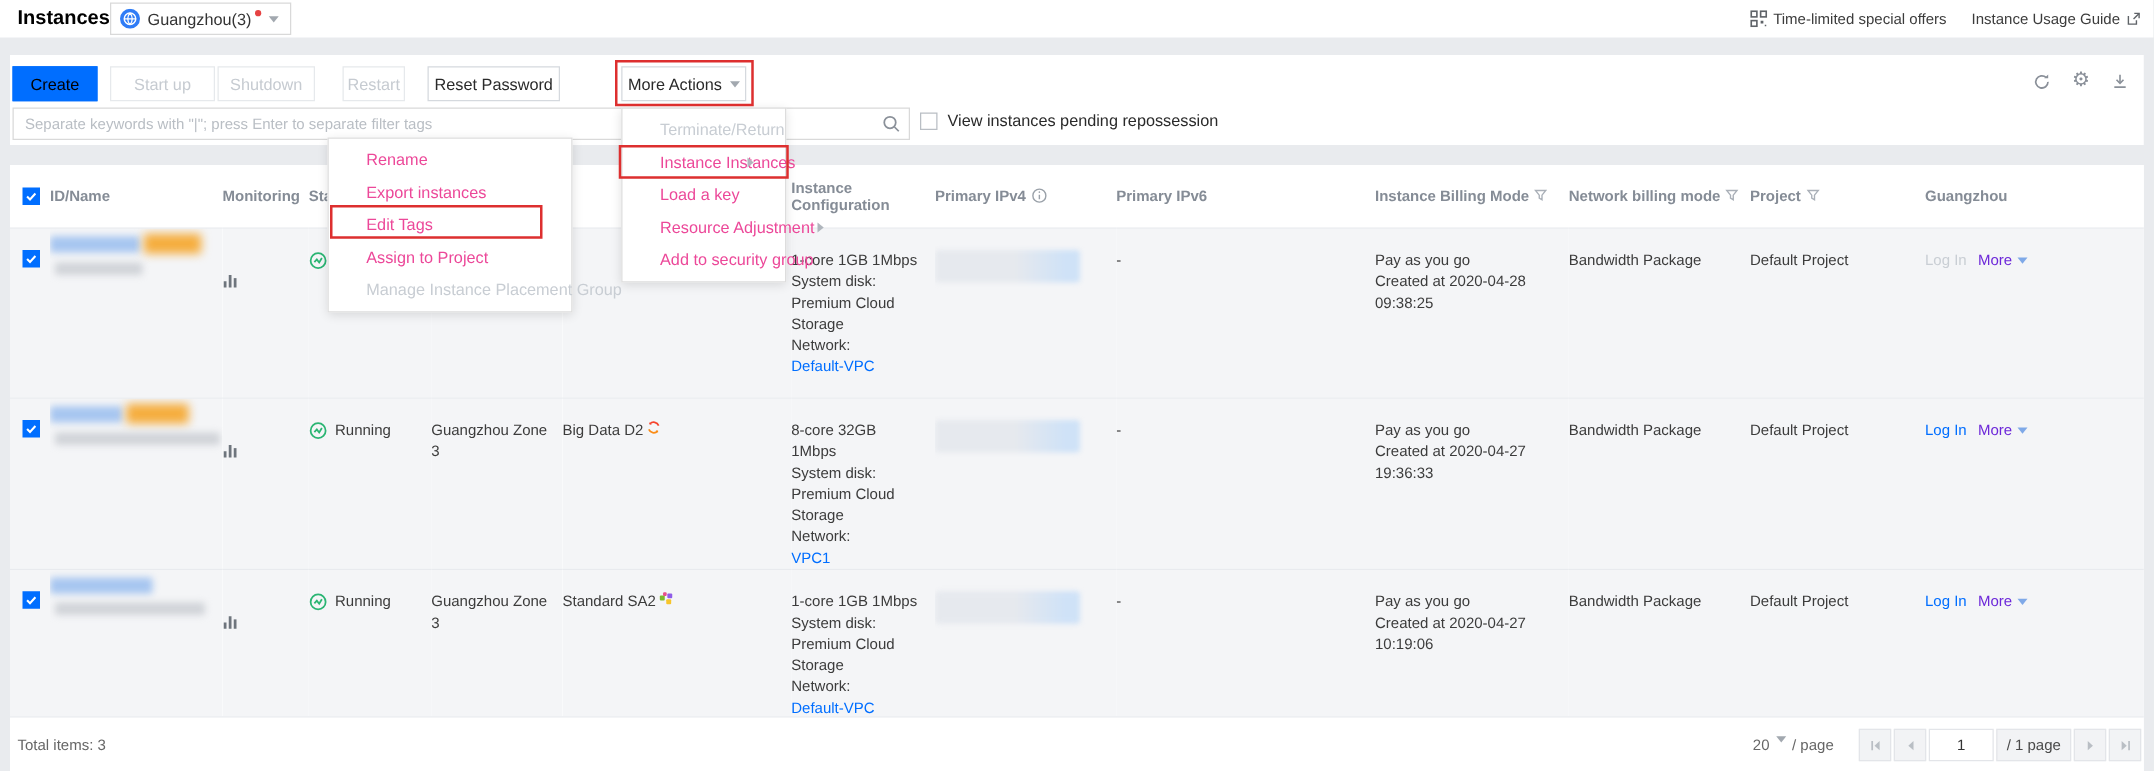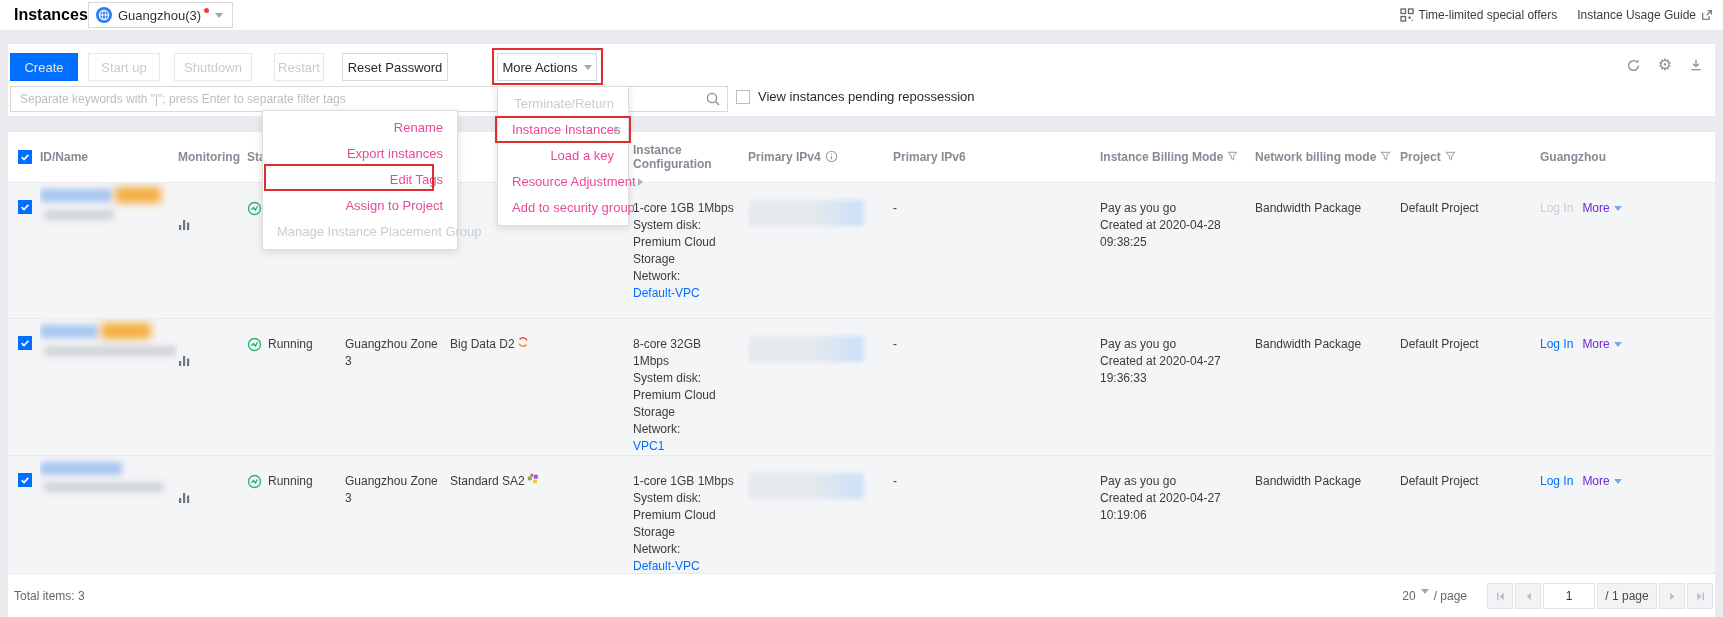--- a/index.html
+++ b/index.html
@@ -16,21 +16,21 @@
     display:flex; align-items:center; padding:0 9px 0 7px; gap:6px; cursor:pointer; }
   .region-label{ font-size:13px; color:#333; }
   .red-dot{ width:5px; height:5px; border-radius:50%; background:#e64242; align-self:flex-start; margin:5px 0 0 -3px; }
   .caret-down{ width:0; height:0; border-left:4px solid transparent; border-right:4px solid transparent; border-top:5px solid #a2a8af; display:inline-block; }
   .topbar-links{ position:absolute; right:10px; top:0; height:30px; display:flex; align-items:center; gap:20px; }
   .toplink{ display:flex; align-items:center; gap:5px; font-size:12px; color:#3c3c3c; cursor:pointer; }
   
   .card1{ position:absolute; left:8px; top:44px; width:1707px; height:72px; background:#fff; }
   .btn{ position:absolute; top:9px; height:28px; border:1px solid #d5d9de; background:#fff; font-size:13px; color:#2a2a2a;
         display:flex; align-items:center; justify-content:center; gap:6px; cursor:pointer; }
-  .btn.primary{ background:#006eff; border-color:#006eff; color:#e5e5e5; }
+  .btn.primary{ background:#006eff; border-color:#006eff; color:#000000; }
   .btn.disabled{ color:#c6cbd1; border-color:#e6e9ec; cursor:default; }
   .search-wrap{ position:absolute; left:2px; top:42px; width:718px; height:26px; }
   .search-input{ width:100%; height:100%; border:1px solid #d9d9d9; padding:0 30px 0 9px; font-size:12px;
      font-family:inherit; color:#333; outline:none; }
   .search-input::placeholder{ color:#b9bec4; }
   .search-icon{ position:absolute; right:7px; top:5px; }
   .repos{ position:absolute; left:728px; top:45px; display:flex; align-items:center; gap:8px; cursor:pointer; }
   .cb-empty{ width:14px; height:14px; border:1px solid #b9bec4; background:#fff; }
   .repos-label{ font-size:13px; color:#2a2a2a; }
   .tool-icons{ position:absolute; right:12px; top:13px; display:flex; align-items:center; gap:17px; }
@@ -73,21 +73,21 @@
   .total{ position:absolute; left:6px; top:0; line-height:44px; color:#666; font-size:12px; }
   .pager{ position:absolute; right:2px; top:9px; display:flex; align-items:center; }
   .psize{ display:flex; align-items:flex-start; gap:5px; color:#666; margin-right:18px; cursor:pointer; }
   .pgbtn{ width:26px; height:26px; background:#f2f3f5; border:1px solid #e3e5e9; display:flex; align-items:center;
           justify-content:center; margin-left:2px; cursor:pointer; }
   .pg-input{ width:52px; height:26px; border:1px solid #e3e5e9; text-align:center; font-size:12px; color:#333;
           font-family:inherit; margin-left:2px; outline:none; }
   .pg-label{ width:60px; height:26px; background:#f2f3f5; border:1px solid #e3e5e9; display:flex; align-items:center;
           justify-content:center; color:#4a4a4a; margin-left:2px; }
   
-  .menu{ position:absolute; background:#fff; border:1px solid #ddd; box-shadow:0 2px 8px rgba(0,0,0,.12); z-index:50; padding:4px 0;text-align:right; }
+  .menu{ position:absolute; background:#fff; border:1px solid #ddd; box-shadow:0 2px 8px rgba(0,0,0,.12); z-index:50; padding:4px 16px; }
   .menu-right{ left:497px; top:86px; width:132px; }
   .menu-left{ left:262px; top:110px; width:196px; }
   .mi{ position:relative; height:26px; line-height:26px; padding:0 14px; font-size:13px; color:#ec4899;
        cursor:pointer; white-space:nowrap; }
   .mi.disabled{ color:#c8cdd3; cursor:default; }
   .sub-arrow{ width:0; height:0; border-top:4px solid transparent; border-bottom:4px solid transparent;
        border-left:5px solid #b0b6bd; display:inline-block; }
   .sub-arrow.edge{ position:absolute; right:9px; top:9px; }
   .sub-arrow.tight{ margin-left:2px; }
   
@@ -138,21 +138,21 @@
             </svg>
         </span>
       </div>
     </div>
   </div>
 
   <div class="card1">
     <div class="btn primary" style="left:2px;width:68px;">
       <span>Create</span>
     </div>
-    <div class="btn disabled" style="left:80px;width:72px;">
+    <div class="btn disabled" style="left:80px;width:84px;">
       <span>Start up</span>
     </div>
     <div class="btn disabled" style="left:166px;width:78px;">
       <span>Shutdown</span>
     </div>
     <div class="btn disabled" style="left:254px;width:50px;margin-left:12px;">
       <span>Restart</span>
     </div>
     <div class="btn" style="left:334px;width:106px;">
       <span>Reset Password</span>

